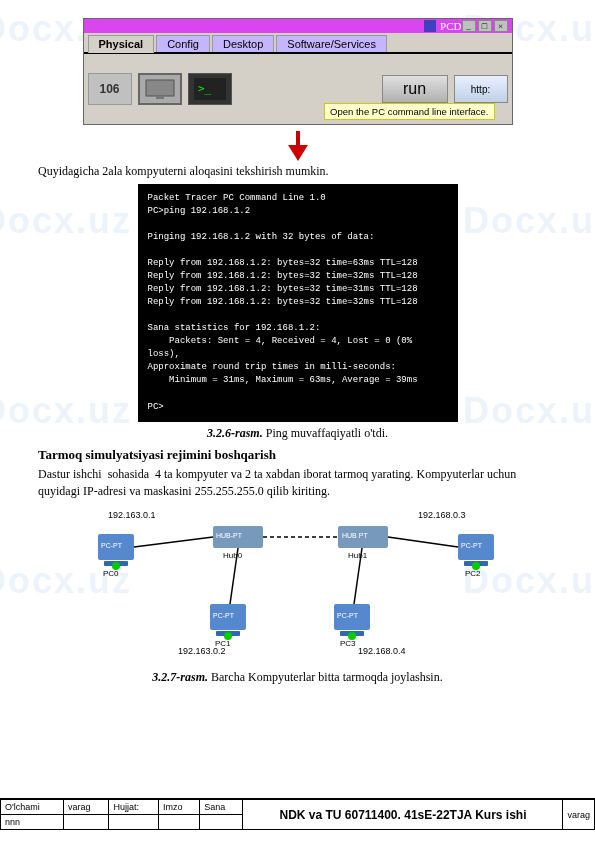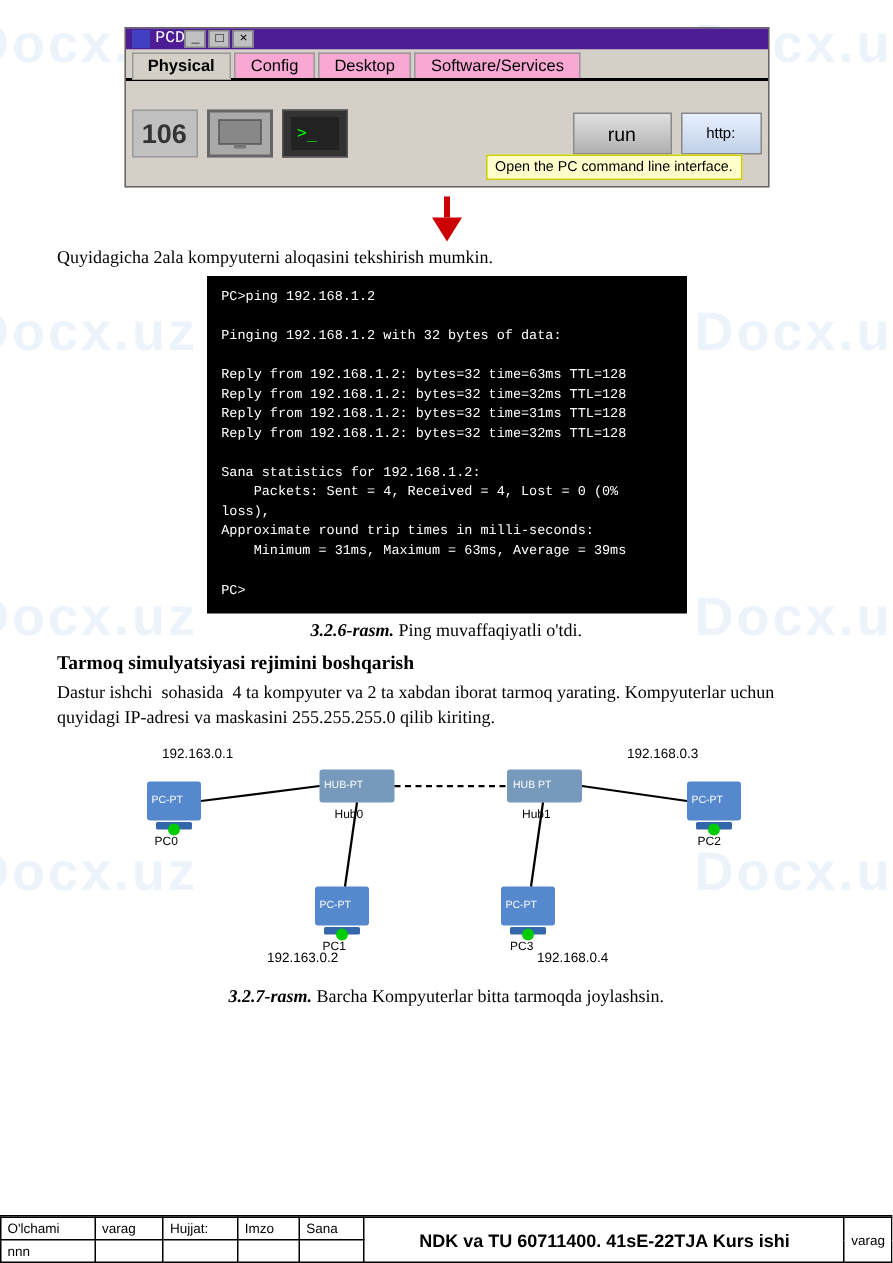--- a/index.html
+++ b/index.html
@@ -43,28 +43,28 @@
     .pcd-window {
       border: 1.5px solid #666;
       background: #d4d0c8;
       margin-bottom: 6px;
       width: 430px;
       margin-left: auto;
       margin-right: auto;
     }
 
     .pcd-titlebar {
-      background: #4c1d95;
+      background: #d946ef;
       color: #fff;
       font-size: 11px;
-      font-family: Liberation Mono, monospace;
+      font-family: Liberation Serif, serif;
       padding: 1px 4px;
       display: flex;
       align-items: center;
-      justify-content: flex-start;
+      justify-content: flex-end;
     }
 
     .pcd-titlebar-left {
       display: flex;
       align-items: center;
       gap: 4px;
     }
 
     .pcd-titlebar-icon {
       width: 12px;
@@ -98,21 +98,21 @@
       padding-top: 2px;
       padding-left: 4px;
     }
 
     .pcd-tab {
       font-size: 11px;
       font-family: Arial, sans-serif;
       padding: 2px 10px;
       border: 1px solid #999;
       border-bottom: none;
-      background: #f9a8d4;
+      background: #c4b5fd;
       cursor: pointer;
       margin-right: 2px;
     }
 
     .pcd-tab.active {
       background: #d4d0c8;
       border-bottom: 1px solid #d4d0c8;
       margin-bottom: -1px;
       z-index: 1;
       font-weight: bold;
@@ -135,21 +135,21 @@
     }
 
     .device-box {
       width: 44px;
       height: 32px;
       background: #c0c0c0;
       border: 1px solid #999;
       display: flex;
       align-items: center;
       justify-content: center;
-      font-size: 18px;
+      font-size: 12px;
       font-family: Arial, sans-serif;
       font-weight: bold;
       color: #333;
     }
 
     .terminal-icon {
       width: 44px;
       height: 32px;
       background: #333;
       border: 1px solid #555;
@@ -161,21 +161,21 @@
     }
 
     .run-btn {
       width: 66px;
       height: 28px;
       background: linear-gradient(to bottom, #e0e0e0, #b0b0b0);
       border: 1px solid #888;
       display: flex;
       align-items: center;
       justify-content: center;
-      font-size: 13px;
+      font-size: 16px;
       font-family: Arial, sans-serif;
       cursor: pointer;
     }
 
     .http-icon {
       width: 54px;
       height: 28px;
       background: linear-gradient(to bottom, #e8f0ff, #c0d0e8);
       border: 1px solid #888;
       display: flex;
@@ -263,21 +263,21 @@
     
     .network-diagram {
       width: 100%;
       margin: 6px 0 4px 0;
       position: relative;
     }
 
     
     .footer-table {
       position: absolute;
-      bottom: 0;
+      bottom: 12px;
       left: 0;
       right: 0;
       border-top: 1.5px solid #000;
     }
 
     .footer-table table {
       width: 100%;
       border-collapse: collapse;
     }
 
@@ -384,20 +384,21 @@
       <div style="display:flex;flex-direction:column;align-items:center;">
         <div class="arrow-stem"></div>
         <div class="arrow-down"></div>
       </div>
     </div>
 
 
     <div class="body-text">Quyidagicha 2ala kompyuterni aloqasini tekshirish mumkin.</div>
 
     <div class="terminal-window">
+      <div>Packet Tracer PC Command Line 1.0</div>
       <div>PC&gt;ping 192.168.1.2</div>
       <div>&nbsp;</div>
       <div>Pinging 192.168.1.2 with 32 bytes of data:</div>
       <div>&nbsp;</div>
       <div>Reply from 192.168.1.2: bytes=32 time=63ms TTL=128</div>
       <div>Reply from 192.168.1.2: bytes=32 time=32ms TTL=128</div>
       <div>Reply from 192.168.1.2: bytes=32 time=31ms TTL=128</div>
       <div>Reply from 192.168.1.2: bytes=32 time=32ms TTL=128</div>
       <div>&nbsp;</div>
       <div>Sana statistics for 192.168.1.2:</div>

